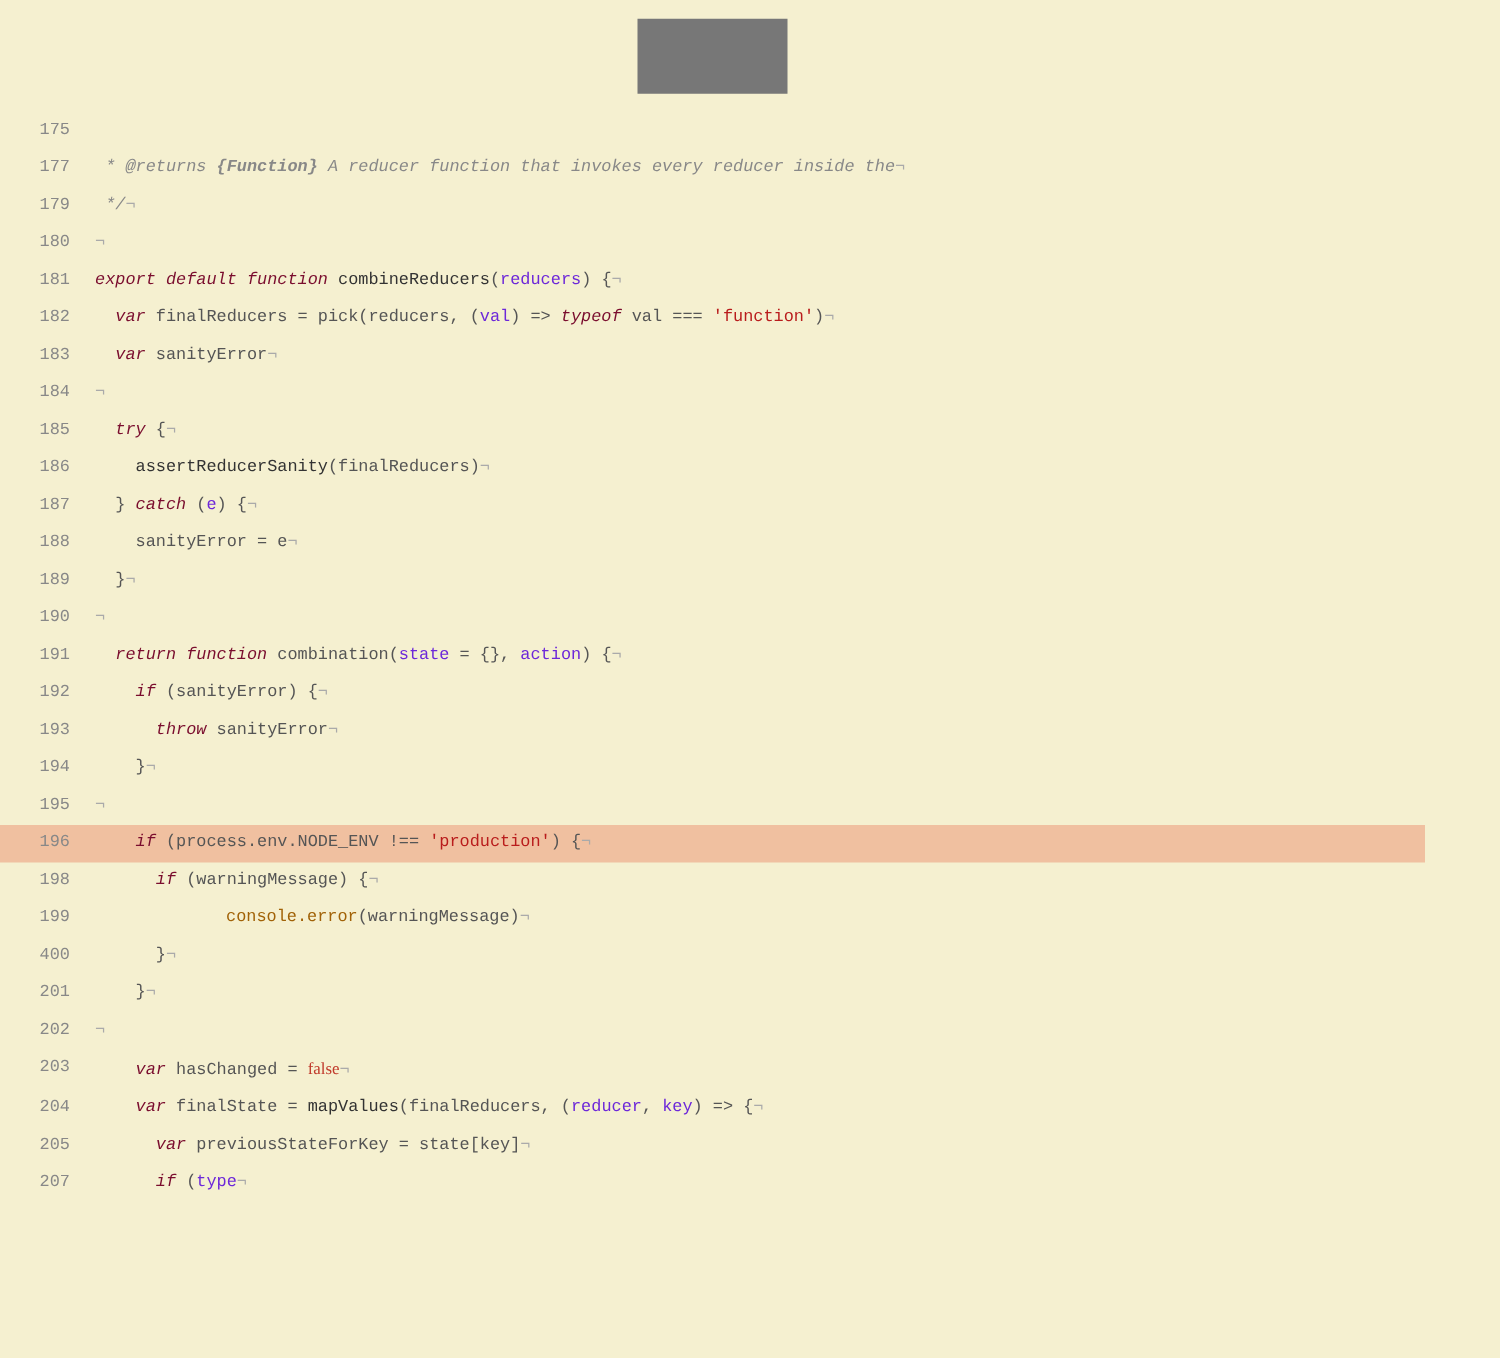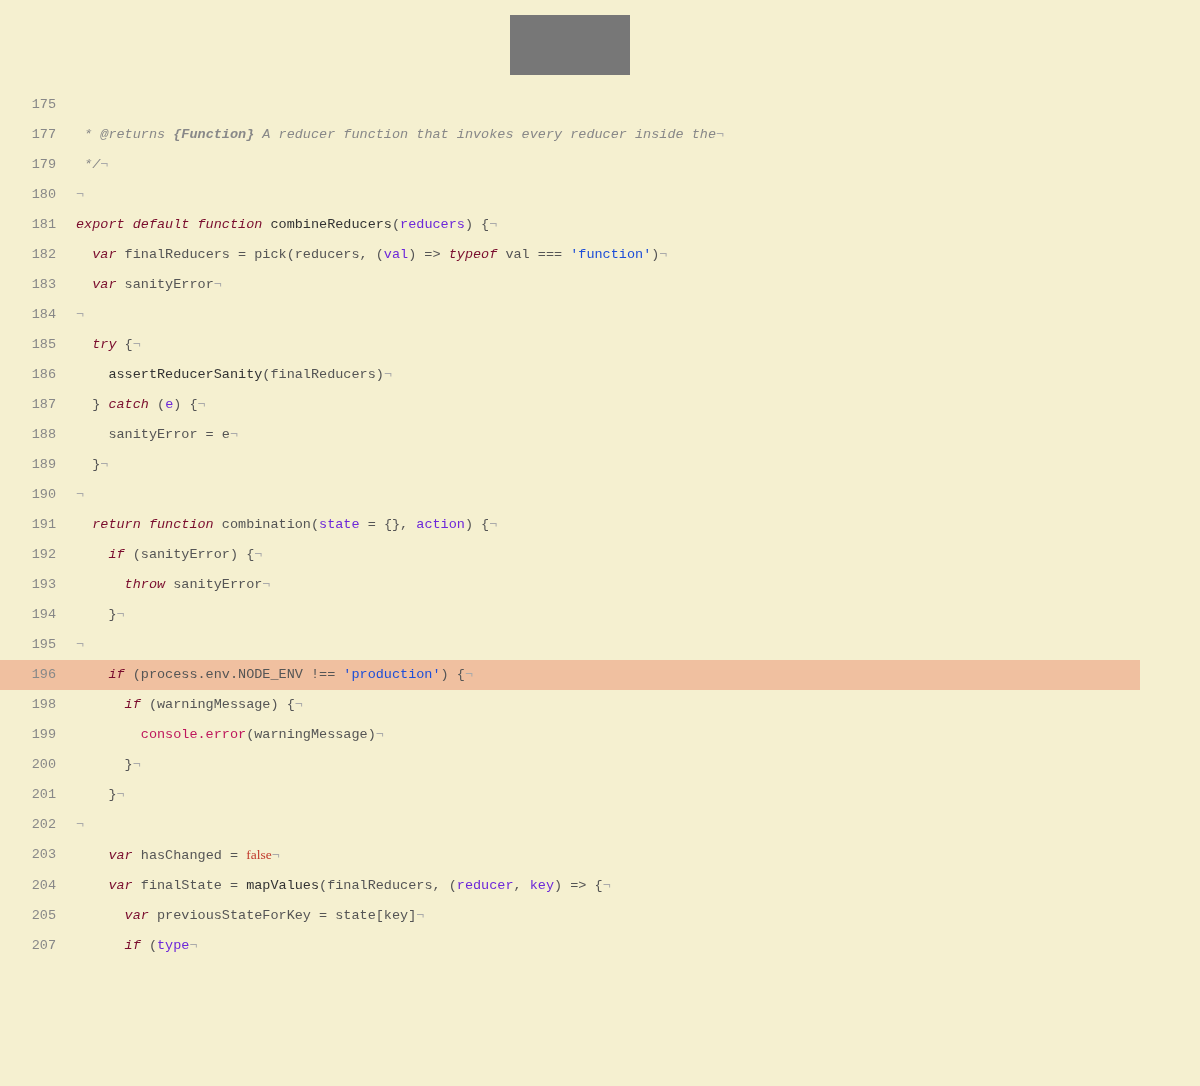--- a/index.html
+++ b/index.html
@@ -69,23 +69,23 @@
       padding-left: 4px;
       white-space: pre;
       font-size: 13.5px;
       line-height: 30px;
       color: #555;
     }
 
     
     .kw { color: #7a0d2e; font-style: italic; } 
     .fn { color: #333; } 
-    .str { color: #1d4ed8; } 
+    .str { color: #b91c1c; } 
     .comment { color: #888; font-style: italic; }
-    .method { color: #be185d; }
+    .method { color: #a16207; margin-left: 40px; }
     .param { color: #6d28d9; }
     .bool { color: #c0392b; font-family: Liberation Serif, serif; }
     .decorator { color: #888; font-style: italic; }
   </style>
 </head>
 <body>
 
 <div class="code-container">
   <div class="top-bar">
     <div class="top-block"></div>
@@ -197,21 +197,21 @@
     <span class="line-number">198</span>
     <span class="line-content">      <span class="kw">if</span> (warningMessage) {<span style="color:#aaa;">¬</span></span>
   </div>
 
   <div class="code-line">
     <span class="line-number">199</span>
     <span class="line-content">        <span class="method">console.error</span>(warningMessage)<span style="color:#aaa;">¬</span></span>
   </div>
 
   <div class="code-line">
-    <span class="line-number">200</span>
+    <span class="line-number">400</span>
     <span class="line-content">      }<span style="color:#aaa;">¬</span></span>
   </div>
 
   <div class="code-line">
     <span class="line-number">201</span>
     <span class="line-content">    }<span style="color:#aaa;">¬</span></span>
   </div>
 
   <div class="code-line">
     <span class="line-number">202</span>

